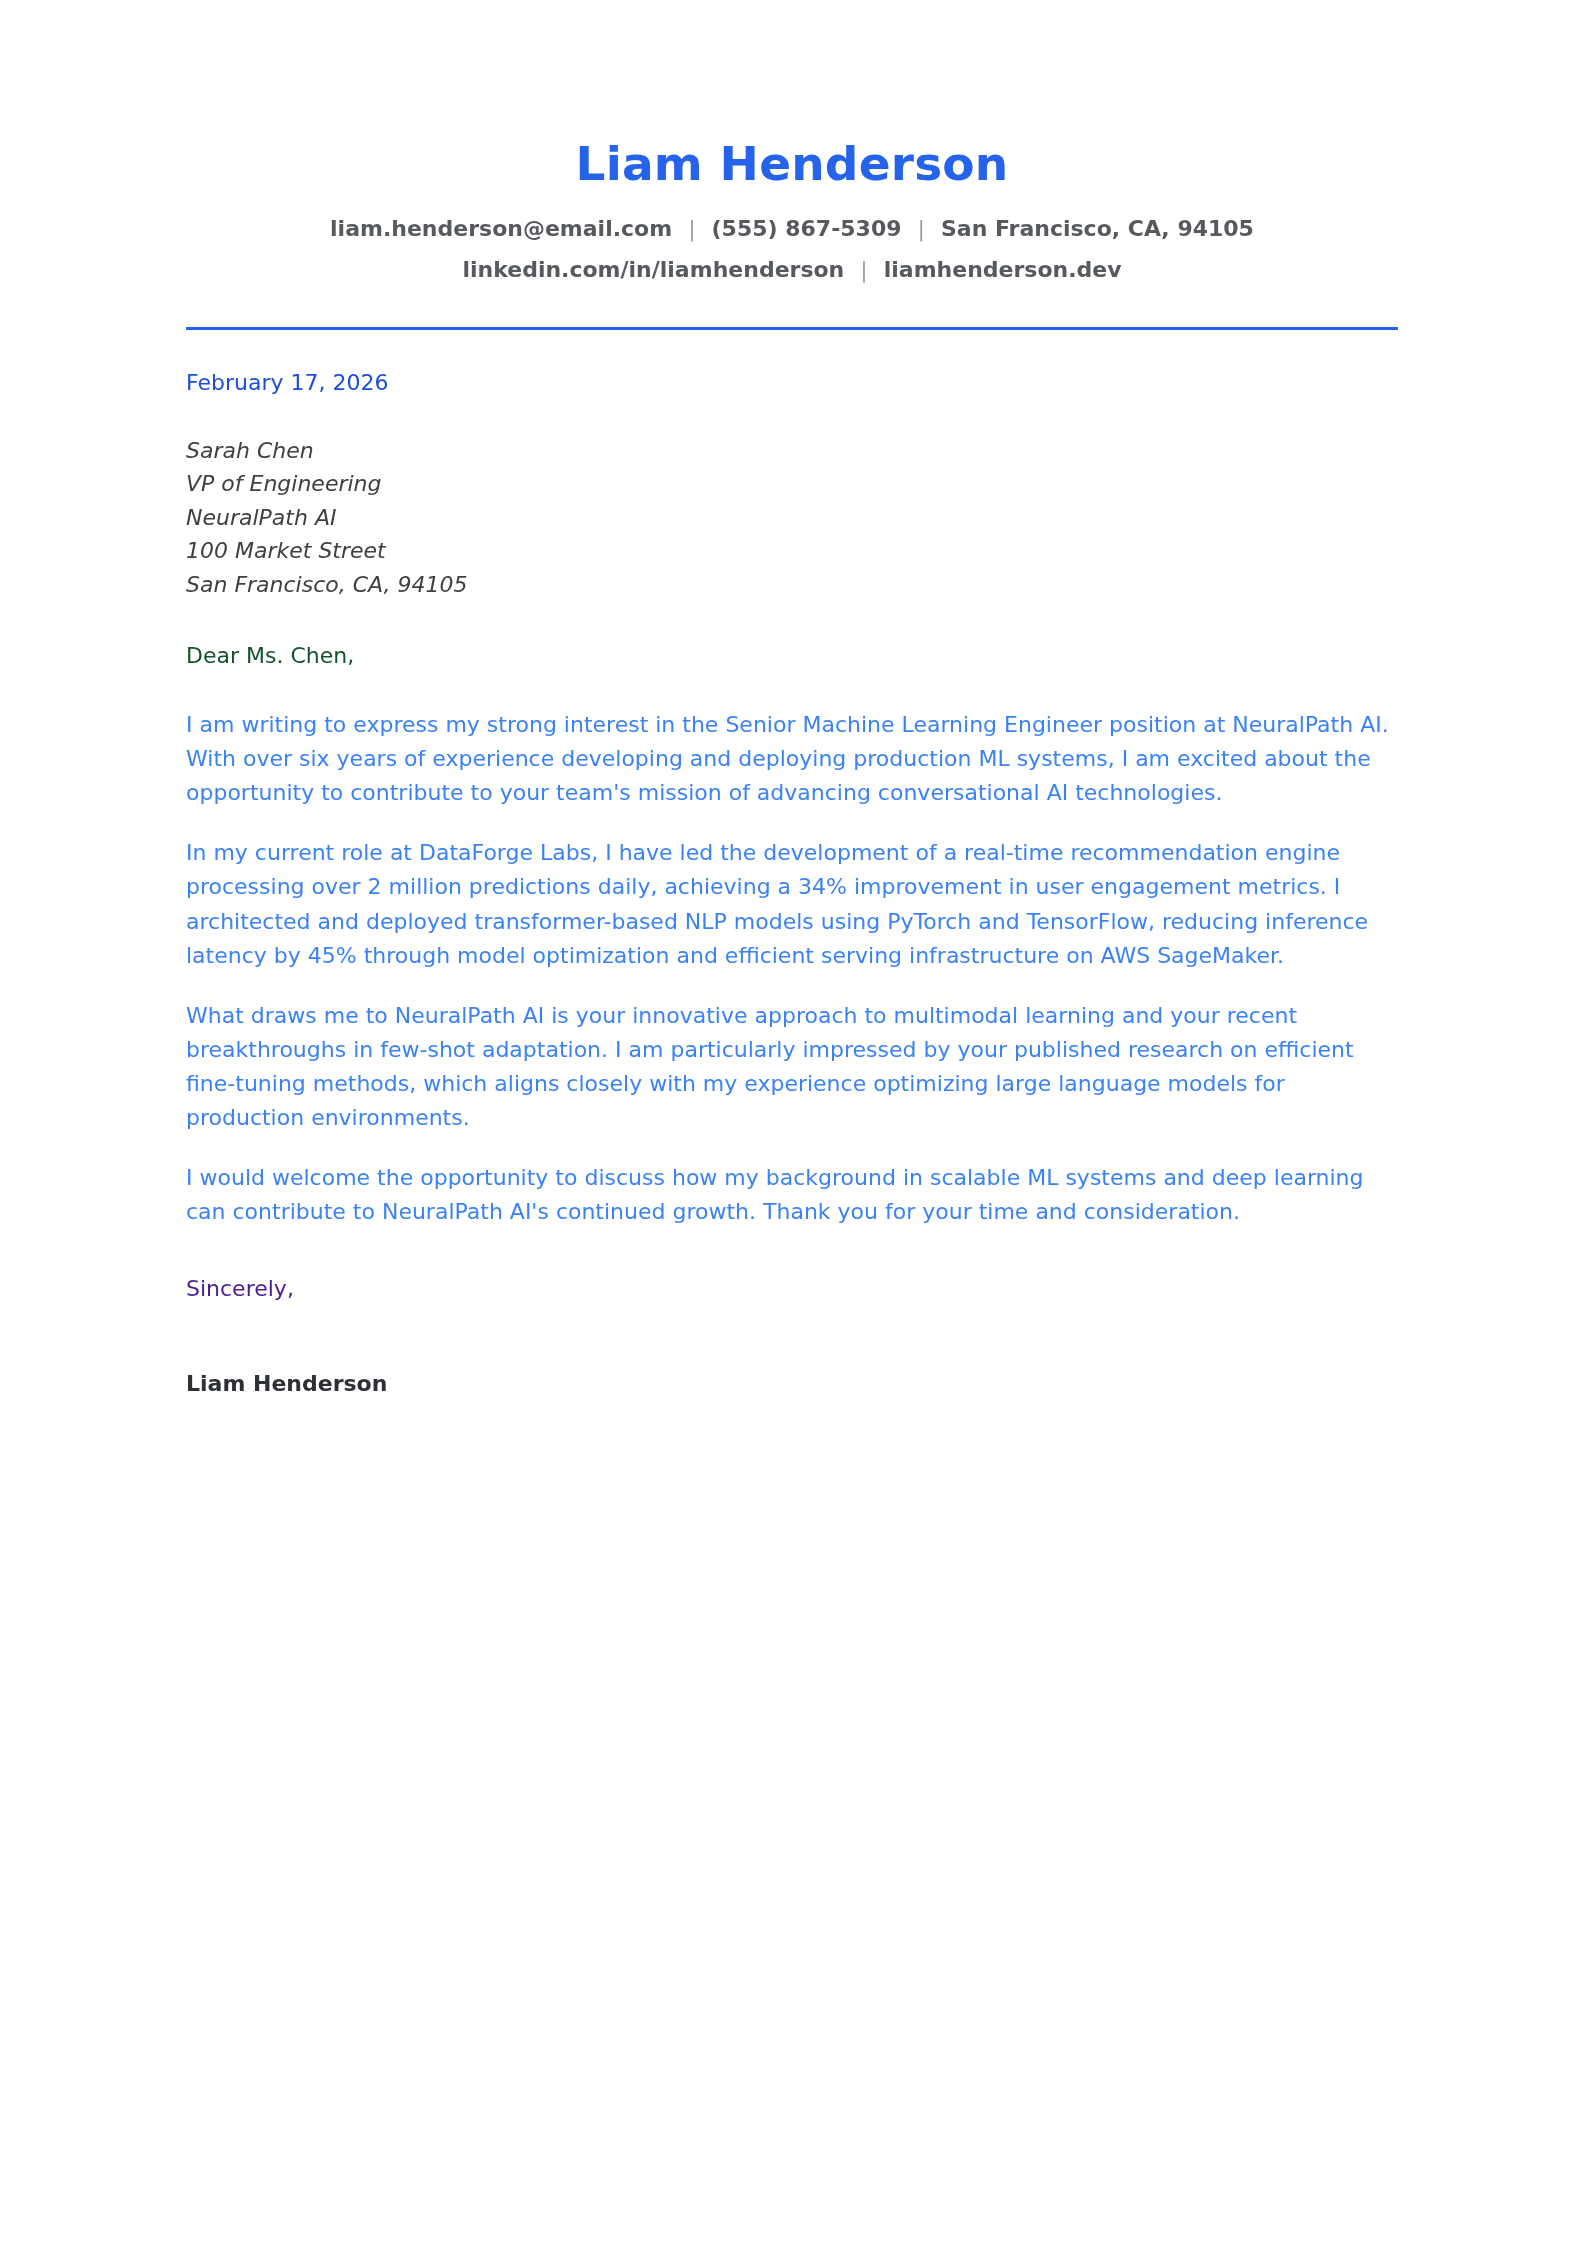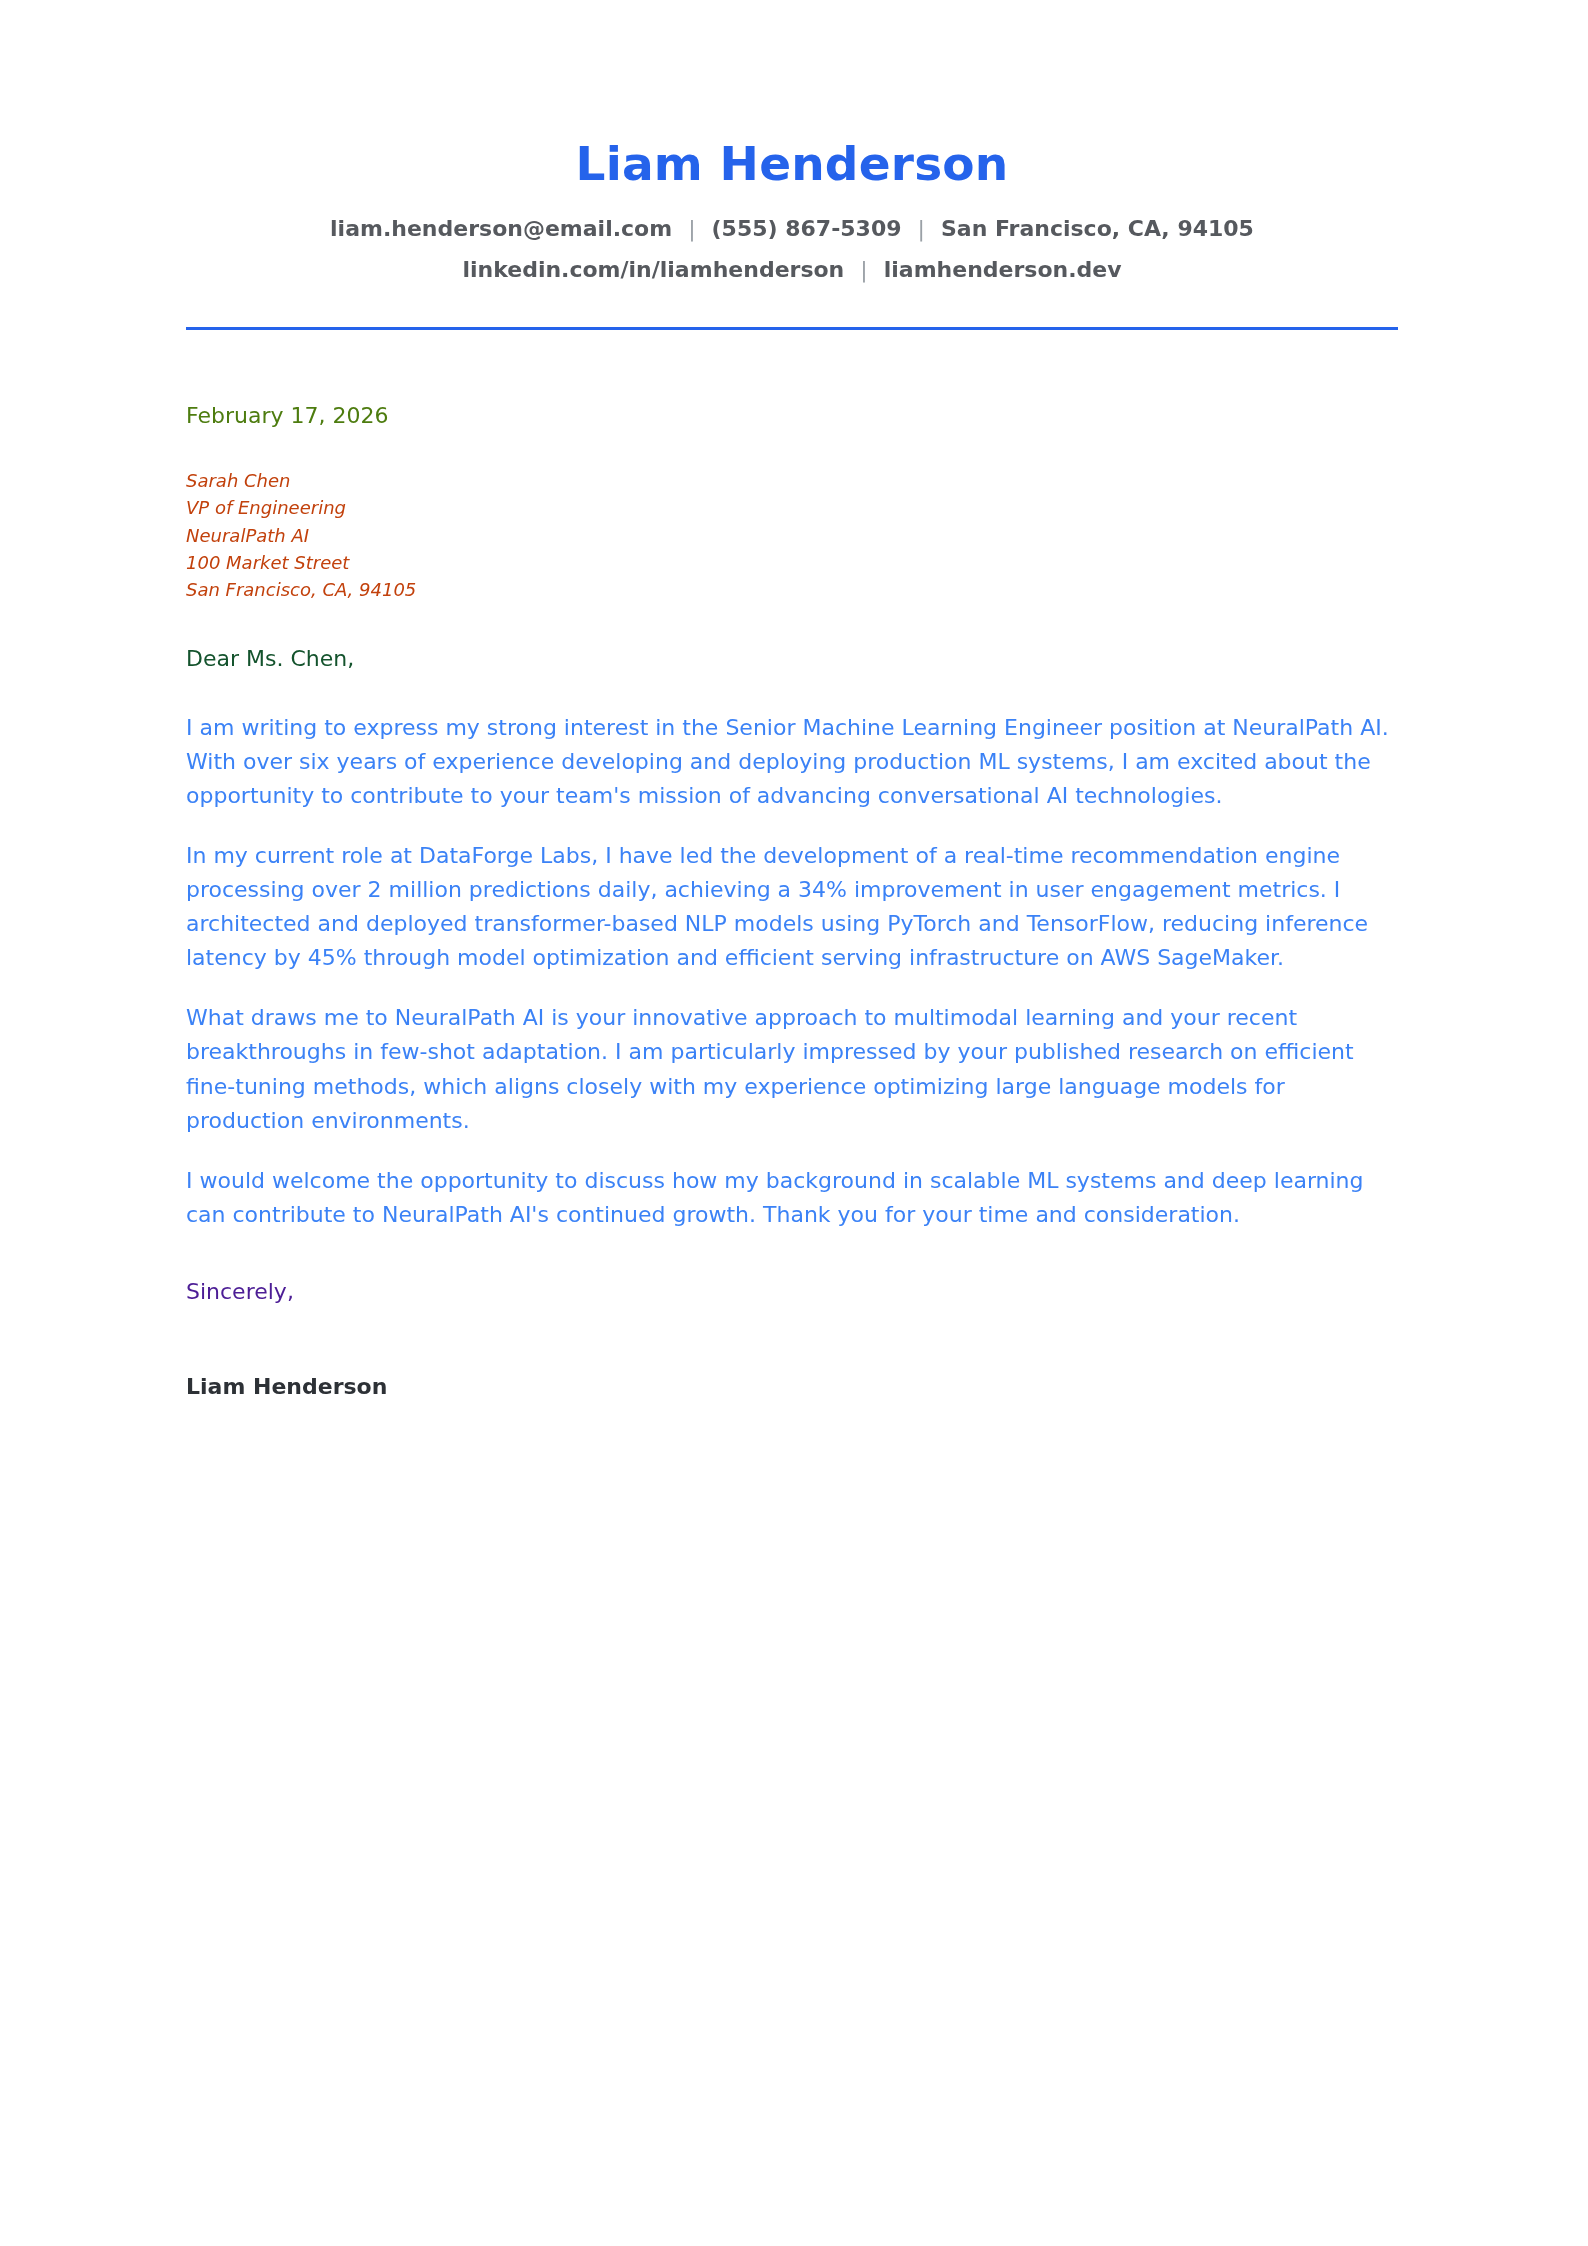--- a/index.html
+++ b/index.html
@@ -64,32 +64,32 @@
 
   .divider {
     border: 0;
     border-top: 3px solid #2563eb;
     margin-top: 39px;
   }
 
   
   .letter-date {
     font-size: 22px;
-    color: #4d7c0f;
+    color: #1d4ed8;
     line-height: 1.5;
-    margin-top: 69px;
+    margin-top: 36px;
   }
 
   .recipient-block {
     margin-top: 35px;
   }
 
   .recipient-line {
-    font-size: 18px;
-    color: #c2410c;
+    font-size: 22px;
+    color: #404040;
     line-height: 1.52;
   }
 
   .salutation {
     font-size: 22px;
     color: #14532d;
     line-height: 1.5;
     margin-top: 38px;
   }
 

